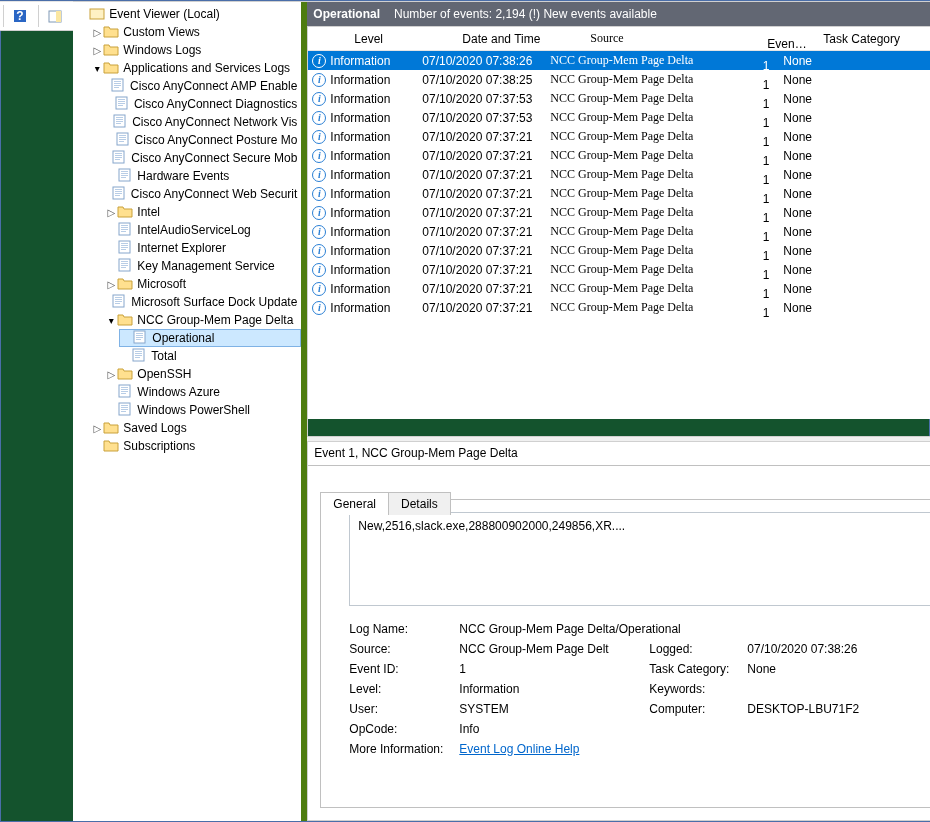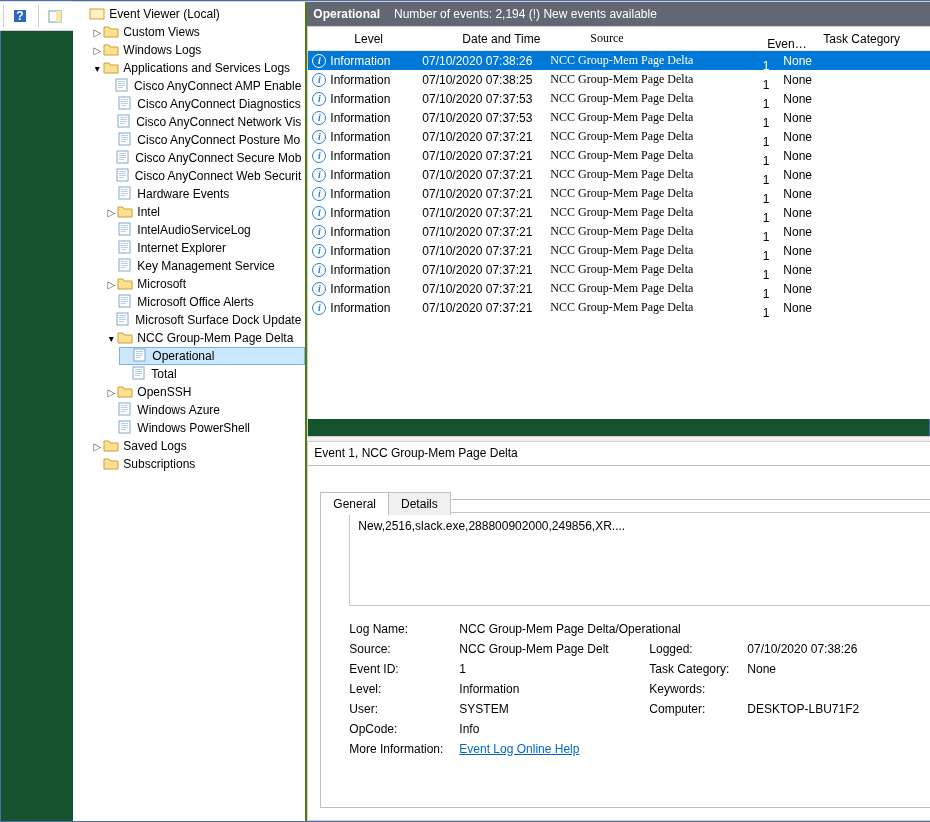--- a/index.html
+++ b/index.html
@@ -6,21 +6,21 @@
   html,body { margin:0; padding:0; height:100%; background:#fff; color:#000; }
   .window { width:930px; height:822px; border:1px solid #4a6ea9; display:flex; flex-direction:row; position:relative; background:#14532d;justify-content:center;}
   .titlebar { height:28px; display:flex; align-items:center; padding:0 6px; background:#fff; border-bottom:1px solid #e5e5e5;}
   .titlebar .icon { width:16px; height:16px; margin-right:6px; }
   .menubar { height:22px; display:flex; align-items:center; padding:0 4px; background:#fff;}
   .menubar .mi { padding:2px 10px; cursor:default;}
   .toolbar { height:30px; display:flex; align-items:center; padding:0 4px; border-top:1px solid #e5e5e5; border-bottom:1px solid #d0d0d0; background:#fff;}
   .tbtn { width:24px; height:24px; display:flex; align-items:center; justify-content:center; margin-right:2px; border:1px solid transparent;}
   .sep { width:1px; height:22px; background:#d0d0d0; margin:0 4px;}
   .body { flex:1; display:flex; border-top:1px solid #d0d0d0; min-height:0;}
-  .tree-pane { width:234px; border-right:2px solid #4d7c0f; overflow:auto; padding:3px 0; background:#fff;}
+  .tree-pane { width:234px; border-right:6px solid #4d7c0f; overflow:auto; padding:3px 0; background:#fff;}
   .tree ul { list-style:none; margin:0; padding-left:14px;}
   .tree > ul { padding-left:4px;}
   .tree li { white-space:nowrap;}
   .node { display:flex; align-items:center; height:18px; padding-right:4px;}
   .exp { width:12px; height:12px; display:inline-flex; align-items:center; justify-content:center; margin-right:0px; color:#555; font-size:10px;}
   .exp.blank { visibility:hidden;}
   .ticon { width:16px; height:16px; margin-right:4px; flex:none;}
   .node.sel { background:#cce8ff; border:1px solid #7fb2e5; height:18px;}
   .main { flex:1; display:flex; flex-direction:column; min-width:0;}
   .header-strip { height:24px; background:#626773; color:#fff; display:flex; align-items:center; padding-left:6px; font-size:12px;}
@@ -244,40 +244,40 @@
                         <span class="exp blank"></span>
                         <span class="ticon">
                           <svg width="16" height="14">
                             <rect x="2" y="1" width="11" height="12" fill="#fff" stroke="#86a6cc"></rect>
                             <rect x="4" y="3" width="7" height="1" fill="#b8cde6"></rect>
                             <rect x="4" y="5" width="7" height="1" fill="#b8cde6"></rect>
                             <rect x="4" y="7" width="7" height="1" fill="#b8cde6"></rect>
                             <rect x="4" y="9" width="5" height="1" fill="#b8cde6"></rect>
                           </svg>
                         </span>
+                        <span>Hardware Events</span>
+                      </div>
+                    </li>
+                    <li>
+                      <div class="node">
+                        <span class="exp blank"></span>
+                        <span class="ticon">
+                          <svg width="16" height="14">
+                            <rect x="2" y="1" width="11" height="12" fill="#fff" stroke="#86a6cc"></rect>
+                            <rect x="4" y="3" width="7" height="1" fill="#b8cde6"></rect>
+                            <rect x="4" y="5" width="7" height="1" fill="#b8cde6"></rect>
+                            <rect x="4" y="7" width="7" height="1" fill="#b8cde6"></rect>
+                            <rect x="4" y="9" width="5" height="1" fill="#b8cde6"></rect>
+                          </svg>
+                        </span>
                         <span>Cisco AnyConnect Web Securit</span>
                       </div>
                     </li>
                     <li>
                       <div class="node">
-                        <span class="exp blank"></span>
-                        <span class="ticon">
-                          <svg width="16" height="14">
-                            <rect x="2" y="1" width="11" height="12" fill="#fff" stroke="#86a6cc"></rect>
-                            <rect x="4" y="3" width="7" height="1" fill="#b8cde6"></rect>
-                            <rect x="4" y="5" width="7" height="1" fill="#b8cde6"></rect>
-                            <rect x="4" y="7" width="7" height="1" fill="#b8cde6"></rect>
-                            <rect x="4" y="9" width="5" height="1" fill="#b8cde6"></rect>
-                          </svg>
-                        </span>
-                        <span>Hardware Events</span>
-                      </div>
-                    </li>
-                    <li>
-                      <div class="node">
                         <span class="exp ">▷</span>
                         <span class="ticon">
                           <svg width="16" height="14">
                             <path d="M1 3 h5 l1 2 h8 v8 h-14 z" fill="#ffe08f" stroke="#c9a13b"></path>
                           </svg>
                         </span>
                         <span>Intel</span>
                       </div>
                     </li>
                     <li>
@@ -327,35 +327,20 @@
                     </li>
                     <li>
                       <div class="node">
                         <span class="exp ">▷</span>
                         <span class="ticon">
                           <svg width="16" height="14">
                             <path d="M1 3 h5 l1 2 h8 v8 h-14 z" fill="#ffe08f" stroke="#c9a13b"></path>
                           </svg>
                         </span>
                         <span>Microsoft</span>
-                      </div>
-                    </li>
-                    <li>
-                      <div class="node">
-                        <span class="exp blank"></span>
-                        <span class="ticon">
-                          <svg width="16" height="14">
-                            <rect x="2" y="1" width="11" height="12" fill="#fff" stroke="#86a6cc"></rect>
-                            <rect x="4" y="3" width="7" height="1" fill="#b8cde6"></rect>
-                            <rect x="4" y="5" width="7" height="1" fill="#b8cde6"></rect>
-                            <rect x="4" y="7" width="7" height="1" fill="#b8cde6"></rect>
-                            <rect x="4" y="9" width="5" height="1" fill="#b8cde6"></rect>
-                          </svg>
-                        </span>
-                        <span>Microsoft Office Alerts</span>
                       </div>
                     </li>
                     <li>
                       <div class="node">
                         <span class="exp blank"></span>
                         <span class="ticon">
                           <svg width="16" height="14">
                             <rect x="2" y="1" width="11" height="12" fill="#fff" stroke="#86a6cc"></rect>
                             <rect x="4" y="3" width="7" height="1" fill="#b8cde6"></rect>
                             <rect x="4" y="5" width="7" height="1" fill="#b8cde6"></rect>

